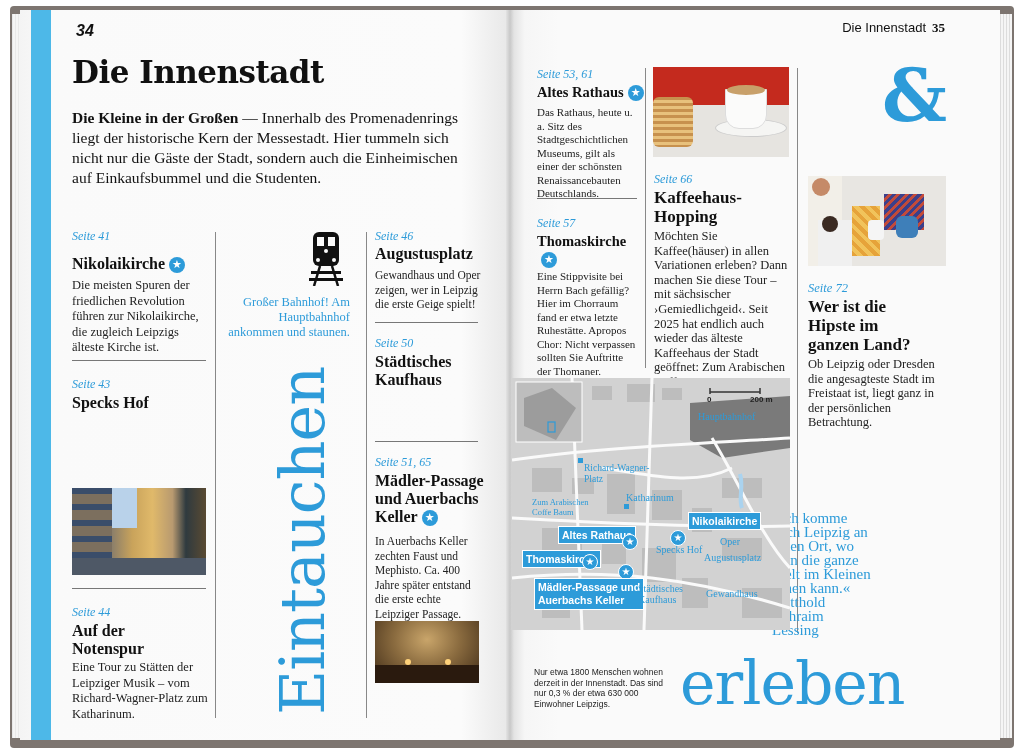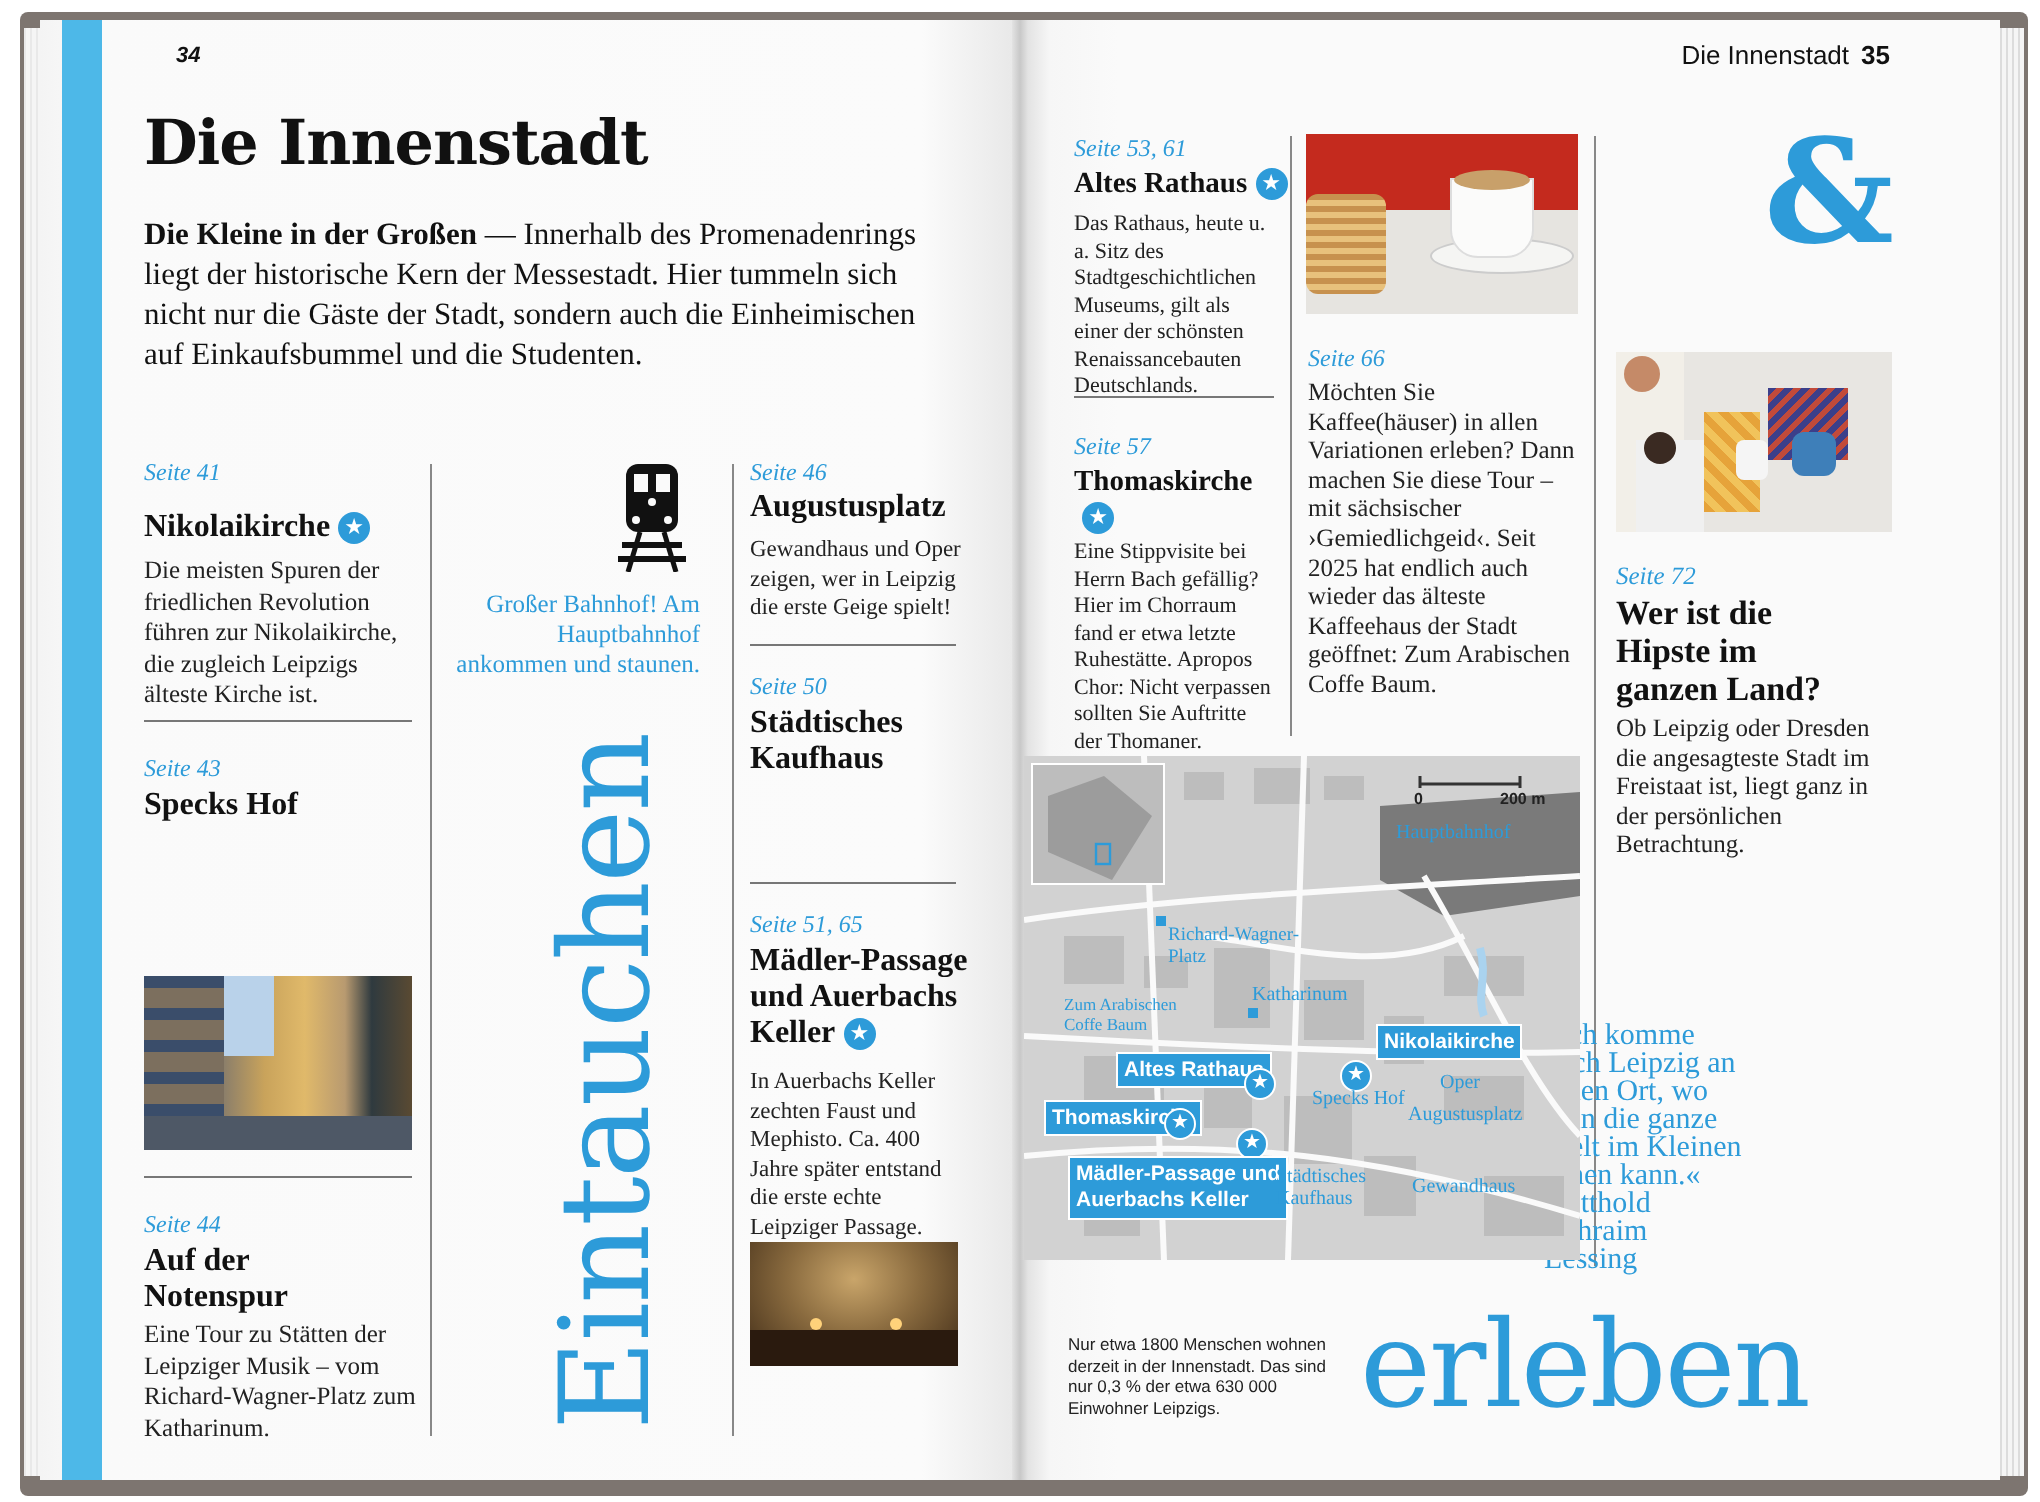--- a/index.html
+++ b/index.html
@@ -10,23 +10,23 @@
   .cover-back { position: absolute; left: 10px; top: 6px; width: 1004px; height: 742px; background: #7d7570; border-radius: 4px; }
 
   .page-left { position: absolute; left: 20px; top: 10px; width: 490px; height: 730px; background: linear-gradient(to right, #f4f4f4 0%, #fafafa 6%, #fbfbfb 90%, #e7e7e7 100%); }
   .page-right { position: absolute; left: 510px; top: 10px; width: 490px; height: 730px; background: linear-gradient(to right, #dcdcdc 0%, #f6f6f6 3%, #fafafa 10%, #fafafa 100%); }
   .page-edge-left { position: absolute; left: 12px; top: 14px; width: 12px; height: 724px; background: repeating-linear-gradient(to right, #e9e9e9 0 1px, #f5f5f5 1px 3px); }
   .page-edge-right { position: absolute; left: 998px; top: 14px; width: 14px; height: 724px; background: repeating-linear-gradient(to right, #f5f5f5 0 2px, #dcdcdc 2px 3px); }
   .gutter { position: absolute; left: 506px; top: 10px; width: 8px; height: 730px; background: linear-gradient(to right, #e3e3e3, #c8c8c8, #e3e3e3); }
 
   .blue-bar { position: absolute; left: 31px; top: 10px; width: 20px; height: 730px; background: #4db8e8; }
 
-  .page-num-left { position: absolute; left: 88px; top: 22px; font-family: "Liberation Sans", sans-serif; font-weight: bold; font-size: 11px; font-style: italic; }
+  .page-num-left { position: absolute; left: 76px; top: 22px; font-family: "Liberation Sans", sans-serif; font-weight: bold; font-size: 16px; font-style: italic; }
   .running-head { position: absolute; right: 75px; top: 20px; font-family: "Liberation Sans", sans-serif; font-size: 13px; }
-  .running-head b { font-weight: bold; margin-left: 6px; }
+  .running-head b { font-weight: bold; margin-left: 6px; font-family: Liberation Serif, serif; }
 
   .title { position: absolute; left: 72px; top: 54px; font-family: "DejaVu Serif", serif; font-weight: bold; font-size: 31px; letter-spacing: -0.5px; }
   .intro { position: absolute; left: 72px; top: 108px; width: 405px; font-family: "Liberation Serif", serif; font-size: 15.5px; line-height: 20px; }
   .intro b { font-weight: bold; }
 
   .seite { font-family: "Liberation Serif", serif; font-style: italic; color: #2d9bd9; font-size: 12px; line-height: 14px; }
   .hd { font-family: "Liberation Serif", serif; font-weight: bold; font-size: 16px; line-height: 18px; color: #111; }
   .hd-lg { font-family: "Liberation Serif", serif; font-weight: bold; font-size: 17px; line-height: 19px; color: #111; }
   .bd { font-family: "Liberation Serif", serif; font-size: 12.5px; line-height: 15.5px; color: #222; }
   .bd-sm { font-family: "Liberation Serif", serif; font-size: 11.5px; line-height: 14.5px; color: #222; }
@@ -159,20 +159,21 @@
   <div style="position:absolute; left:0; top:38px; width:136px; height:52px; background:#e6e4e0;"></div>
   <div style="position:absolute; left:0; top:30px; width:40px; height:50px; background: repeating-linear-gradient(#c7914e 0 3px, #e8c17c 3px 6px); border-radius: 6px;"></div>
   <div style="position:absolute; left:62px; top:52px; width:72px; height:18px; border-radius:50%; background:#f5f5f3; border:1px solid #ccc;"></div>
   <div style="position:absolute; left:72px; top:22px; width:42px; height:40px; background:#fbfbfa; border-radius:0 0 14px 14px; border:1px solid #ddd;"></div>
   <div style="position:absolute; left:74px; top:18px; width:38px; height:10px; border-radius:50%; background:#c8a06a;"></div>
 </div>
 <div class="vrule" style="left:797px; top:68px; height:565px;"></div>
 
 <div class="block" style="left:654px; top:172px; width:140px;">
   <div class="seite">Seite 66</div>
+  <div class="hd-lg" style="margin-top:2px; width:100px;">Kaffeehaus-Hopping</div>
   <div class="bd" style="margin-top:3px; font-size:12.5px; line-height:14.6px;">Möchten Sie Kaffee(häuser) in allen Variationen erleben? Dann machen Sie diese Tour – mit sächsischer ›Gemiedlichgeid‹. Seit 2025 hat endlich auch wieder das älteste Kaffeehaus der Stadt geöffnet: Zum Arabischen Coffe Baum.</div>
 </div>
 
 <div class="amp">&amp;</div>
 
 <div class="photo" style="left:808px; top:176px; width:138px; height:90px; background:#e8e6e2;">
   <div style="position:absolute; left:0; top:0; width:34px; height:90px; background:#f2efe8;"></div>
   <div style="position:absolute; left:4px; top:2px; width:18px; height:18px; border-radius:50%; background:#c58a68;"></div>
   <div style="position:absolute; left:44px; top:30px; width:28px; height:50px; background: repeating-linear-gradient(45deg, #e6a33a 0 4px, #f1c35b 4px 8px);"></div>
   <div style="position:absolute; left:76px; top:18px; width:40px; height:36px; background: repeating-linear-gradient(135deg, #3c3f8a 0 3px, #c24a3a 3px 6px);"></div>

